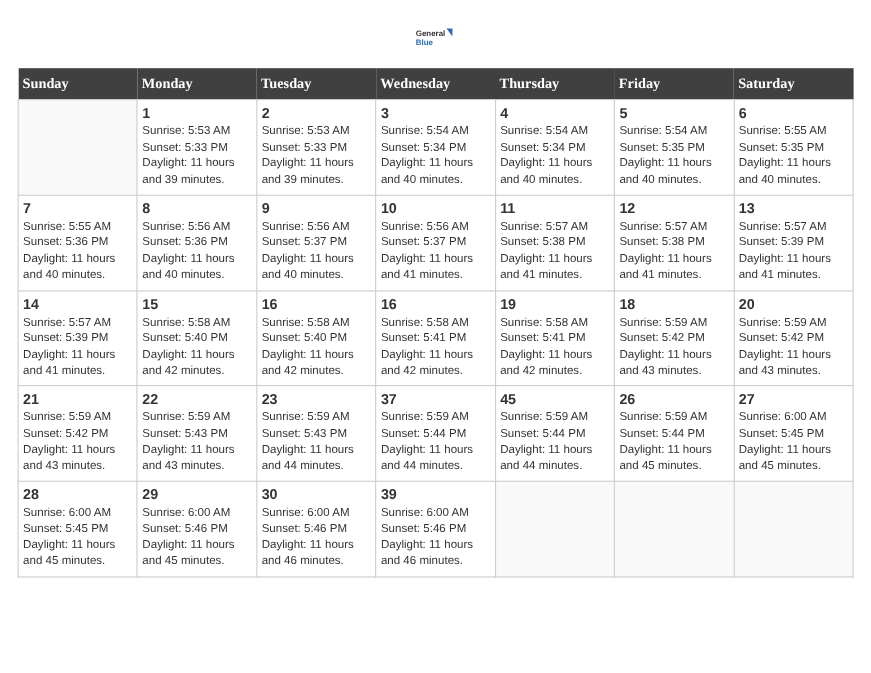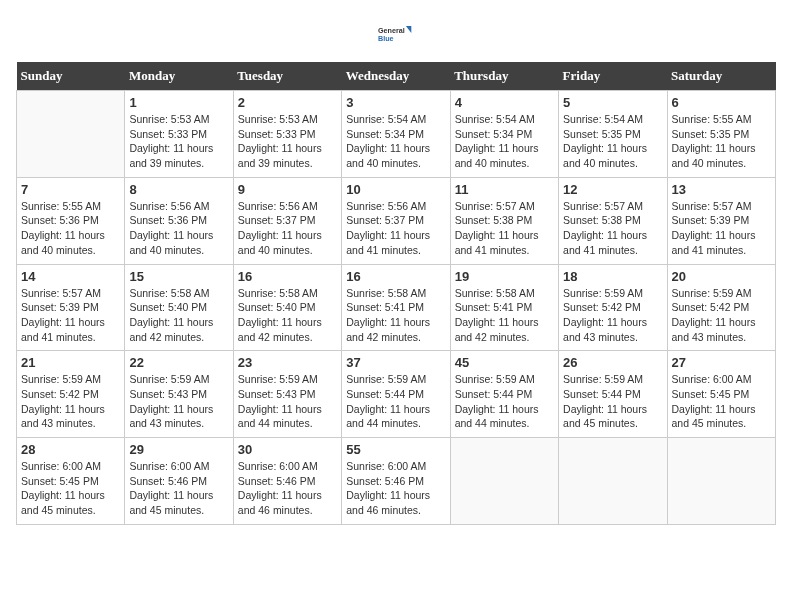--- a/index.html
+++ b/index.html
@@ -325,21 +325,21 @@
 and 45 minutes.</div>
         </td>
         <td>
           <span class="day-num">30</span>
           <div class="day-info" style="white-space: pre-line;">Sunrise: 6:00 AM
 Sunset: 5:46 PM
 Daylight: 11 hours
 and 46 minutes.</div>
         </td>
         <td>
-          <span class="day-num">55</span>
+          <span class="day-num">39</span>
           <div class="day-info" style="white-space: pre-line;">Sunrise: 6:00 AM
 Sunset: 5:46 PM
 Daylight: 11 hours
 and 46 minutes.</div>
         </td>
         <td class="empty"></td>
         <td class="empty"></td>
         <td class="empty"></td>
       </tr>
     </tbody>

